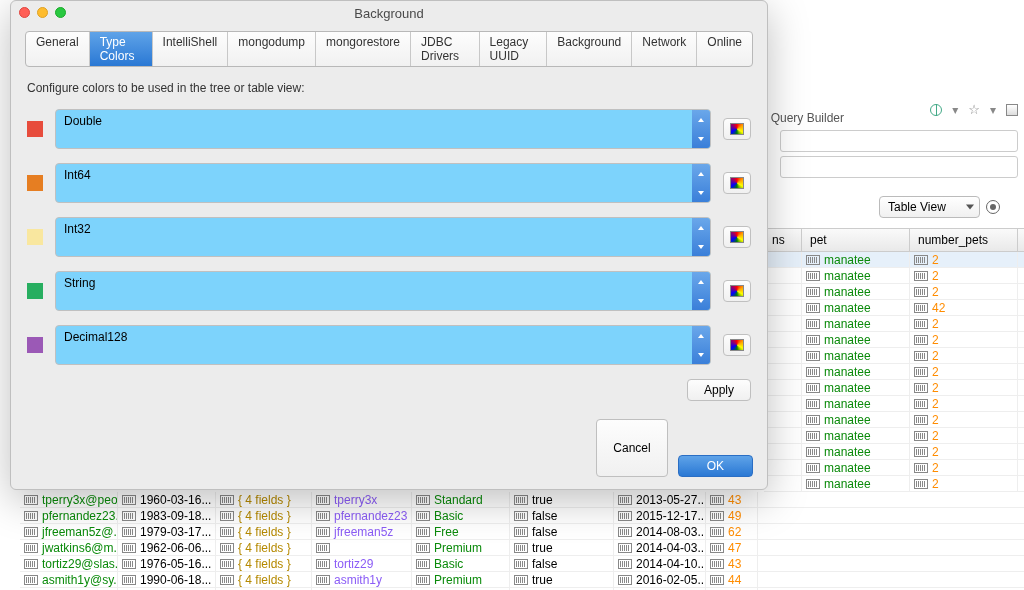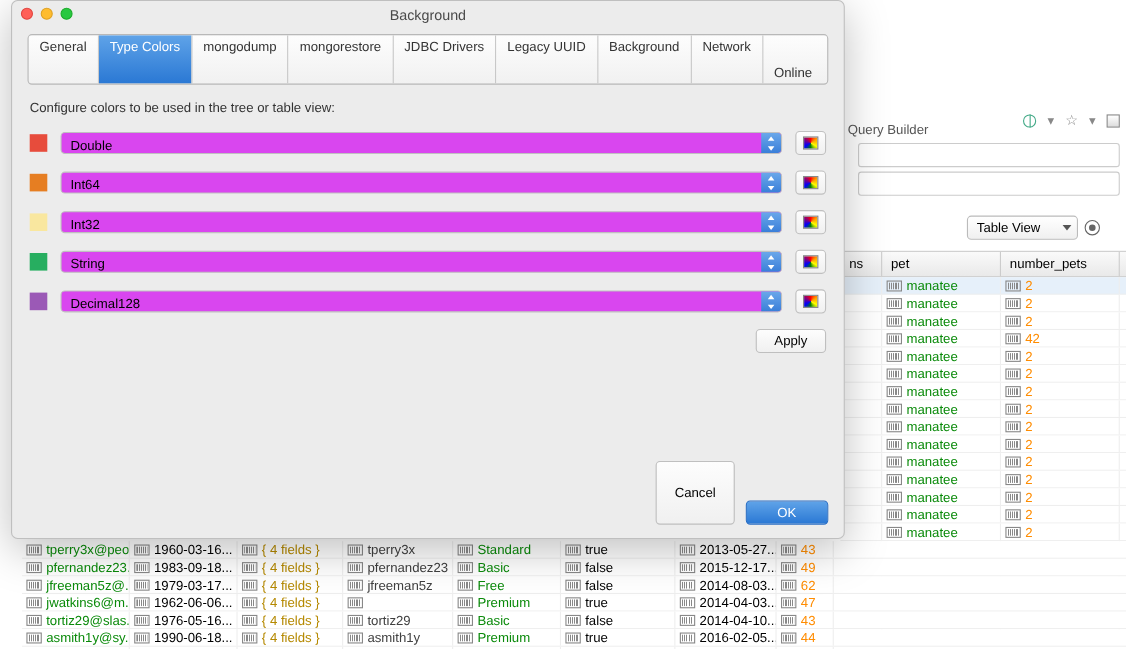--- a/index.html
+++ b/index.html
@@ -25,46 +25,46 @@
 .row-bg.sel { background:#e6f0fa; }
 .row-bg .cell { display:flex; align-items:center; padding:0 4px; gap:4px; border-right:1px solid #eee; }
 .row-bg .cell-pet { width:108px; color:#0a8a0a; } 
 .row-bg .cell-num { width:108px; color:#ff8c00; }
 .ticon { width:14px; height:10px; border:1px solid #888; display:inline-block; position:relative; }
 .ticon::before { content:""; position:absolute; inset:1px; background:repeating-linear-gradient(90deg,#888 0 1px,transparent 1px 2px); }
 
 .lower-table { position:absolute; left:20px; right:0; top:492px; }
 .lrow { display:flex; height:16px; border-bottom:1px solid #eee; background:#fff; }
 .lcell { display:flex; align-items:center; gap:4px; padding:0 4px; border-right:1px solid #eee; flex:0 0 auto; overflow:hidden; white-space:nowrap; }
-.lcell.c0 { width:98px; color:#0a8a0a; } .lcell.c1 { width:98px; } .lcell.c2 { width:96px; color:#b58900; } .lcell.c3 { width:100px; color:#404040; } .lcell.c4 { width:98px; color:#0a8a0a; } .lcell.c5 { width:104px; } .lcell.c6 { width:92px; } .lcell.c7 { width:52px; color:#ff8c00;text-align:center; }
+.lcell.c0 { width:98px; color:#0a8a0a; } .lcell.c1 { width:98px; } .lcell.c2 { width:96px; color:#b58900; } .lcell.c3 { width:100px; color:#8b5cf6; } .lcell.c4 { width:98px; color:#0a8a0a; } .lcell.c5 { width:104px; } .lcell.c6 { width:92px; } .lcell.c7 { width:52px; color:#ff8c00;text-align:center; }
 .lcell .ticon { flex:0 0 auto; }
 
 .dialog { position: absolute; left: 10px; top: 0; width: 758px; height: 490px; background: #ececec; border: 1px solid #bfbfbf; border-radius: 6px; box-shadow: 0 10px 40px rgba(0,0,0,0.25); }
 .titlebar { height: 24px; display:flex; align-items:center; position:relative; }
 .traffic { position:absolute; left:8px; top:6px; display:flex; gap:7px; }
 .tlight { width:11px; height:11px; border-radius:50%; }
 .tred { background:#ff5f57; border:0.5px solid #e0443e; }
 .tyellow { background:#febc2e; border:0.5px solid #dfa123; }
 .tgreen { background:#28c840; border:0.5px solid #1aab29; }
 .title { margin:0 auto; color:#4a4a4a; font-size:13px; }
 
 .tabbar { margin: 6px 14px 0; display:flex; border:1px solid #b8b8b8; border-radius:4px; overflow:hidden; background:linear-gradient(#fdfdfd,#f1f1f1); }
 .tabbar .tab { padding: 3px 10px; border-right:1px solid #c8c8c8; color:#333; cursor:default; }
-.tabbar .tab:last-child { border-right:none;margin-top:24px; }
+.tabbar .tab:last-child { border-right:none; }
 .tabbar .tab.active { background:linear-gradient(#5fa3e8,#2a78d4); color:#fff; }
 
 .body { padding: 14px 16px; }
 .desc { color:#333; margin-bottom: 14px; }
 
 .color-rows { display:flex; flex-direction:column; gap:14px; }
 .crow { display:flex; align-items:center; gap:12px; }
 .swatch { width:16px; height:16px; }
 .sw-red{background:#e74c3c;} .sw-orange{background:#e67e22;} .sw-yellow{background:#f9e79f;} .sw-green{background:#27ae60;} .sw-blue{background:#2980c9;} .sw-purple{background:#9b59b6;}
 .typebox { flex:1; position:relative; }
-.typebox input { width:100%; padding:4px 26px 0 8px; border:1px solid #c0c0c0; border-radius:4px; background:#d946ef; }
+.typebox input { width:100%; padding:4px 26px 20px 8px; border:1px solid #c0c0c0; border-radius:4px; background:#7dd3fc; }
 .stepper { position:absolute; right:1px; top:1px; bottom:1px; width:18px; background:linear-gradient(#6aa7ea,#3a7fd9); border-radius:0 3px 3px 0; display:flex; flex-direction:column; }
 .stepper span { flex:1; display:flex; align-items:center; justify-content:center; }
 .stepper span::before { content:""; border-left:3px solid transparent; border-right:3px solid transparent; }
 .stepper .up::before { border-bottom:4px solid #fff; }
 .stepper .dn::before { border-top:4px solid #fff; }
 .pickbtn { width:28px; height:22px; border:1px solid #c0c0c0; border-radius:4px; background:linear-gradient(#fdfdfd,#f0f0f0); display:flex; align-items:center; justify-content:center; }
 .pickicon { width:14px; height:12px; background: conic-gradient(red,orange,yellow,green,blue,purple,red); border:1px solid #888; }
 
 .applyrow { display:flex; justify-content:flex-end; margin-top:14px; }
 .btn { padding:3px 16px; border:1px solid #bfbfbf; border-radius:4px; background:linear-gradient(#fdfdfd,#f0f0f0); cursor:default; }
@@ -597,20 +597,21 @@
       <div class="tlight tred"></div>
       <div class="tlight tyellow"></div>
       <div class="tlight tgreen"></div>
     </div>
     <div class="title">Background</div>
   </div>
 
   <div class="tabbar" id="tabbar">
       <div class="tab">General</div>
       <div class="tab active">Type Colors</div>
+      <div class="tab">IntelliShell</div>
       <div class="tab">mongodump</div>
       <div class="tab">mongorestore</div>
       <div class="tab">JDBC Drivers</div>
       <div class="tab">Legacy UUID</div>
       <div class="tab">Background</div>
       <div class="tab">Network</div>
       <div class="tab">Online</div>
     </div>
 
   <div class="body">

